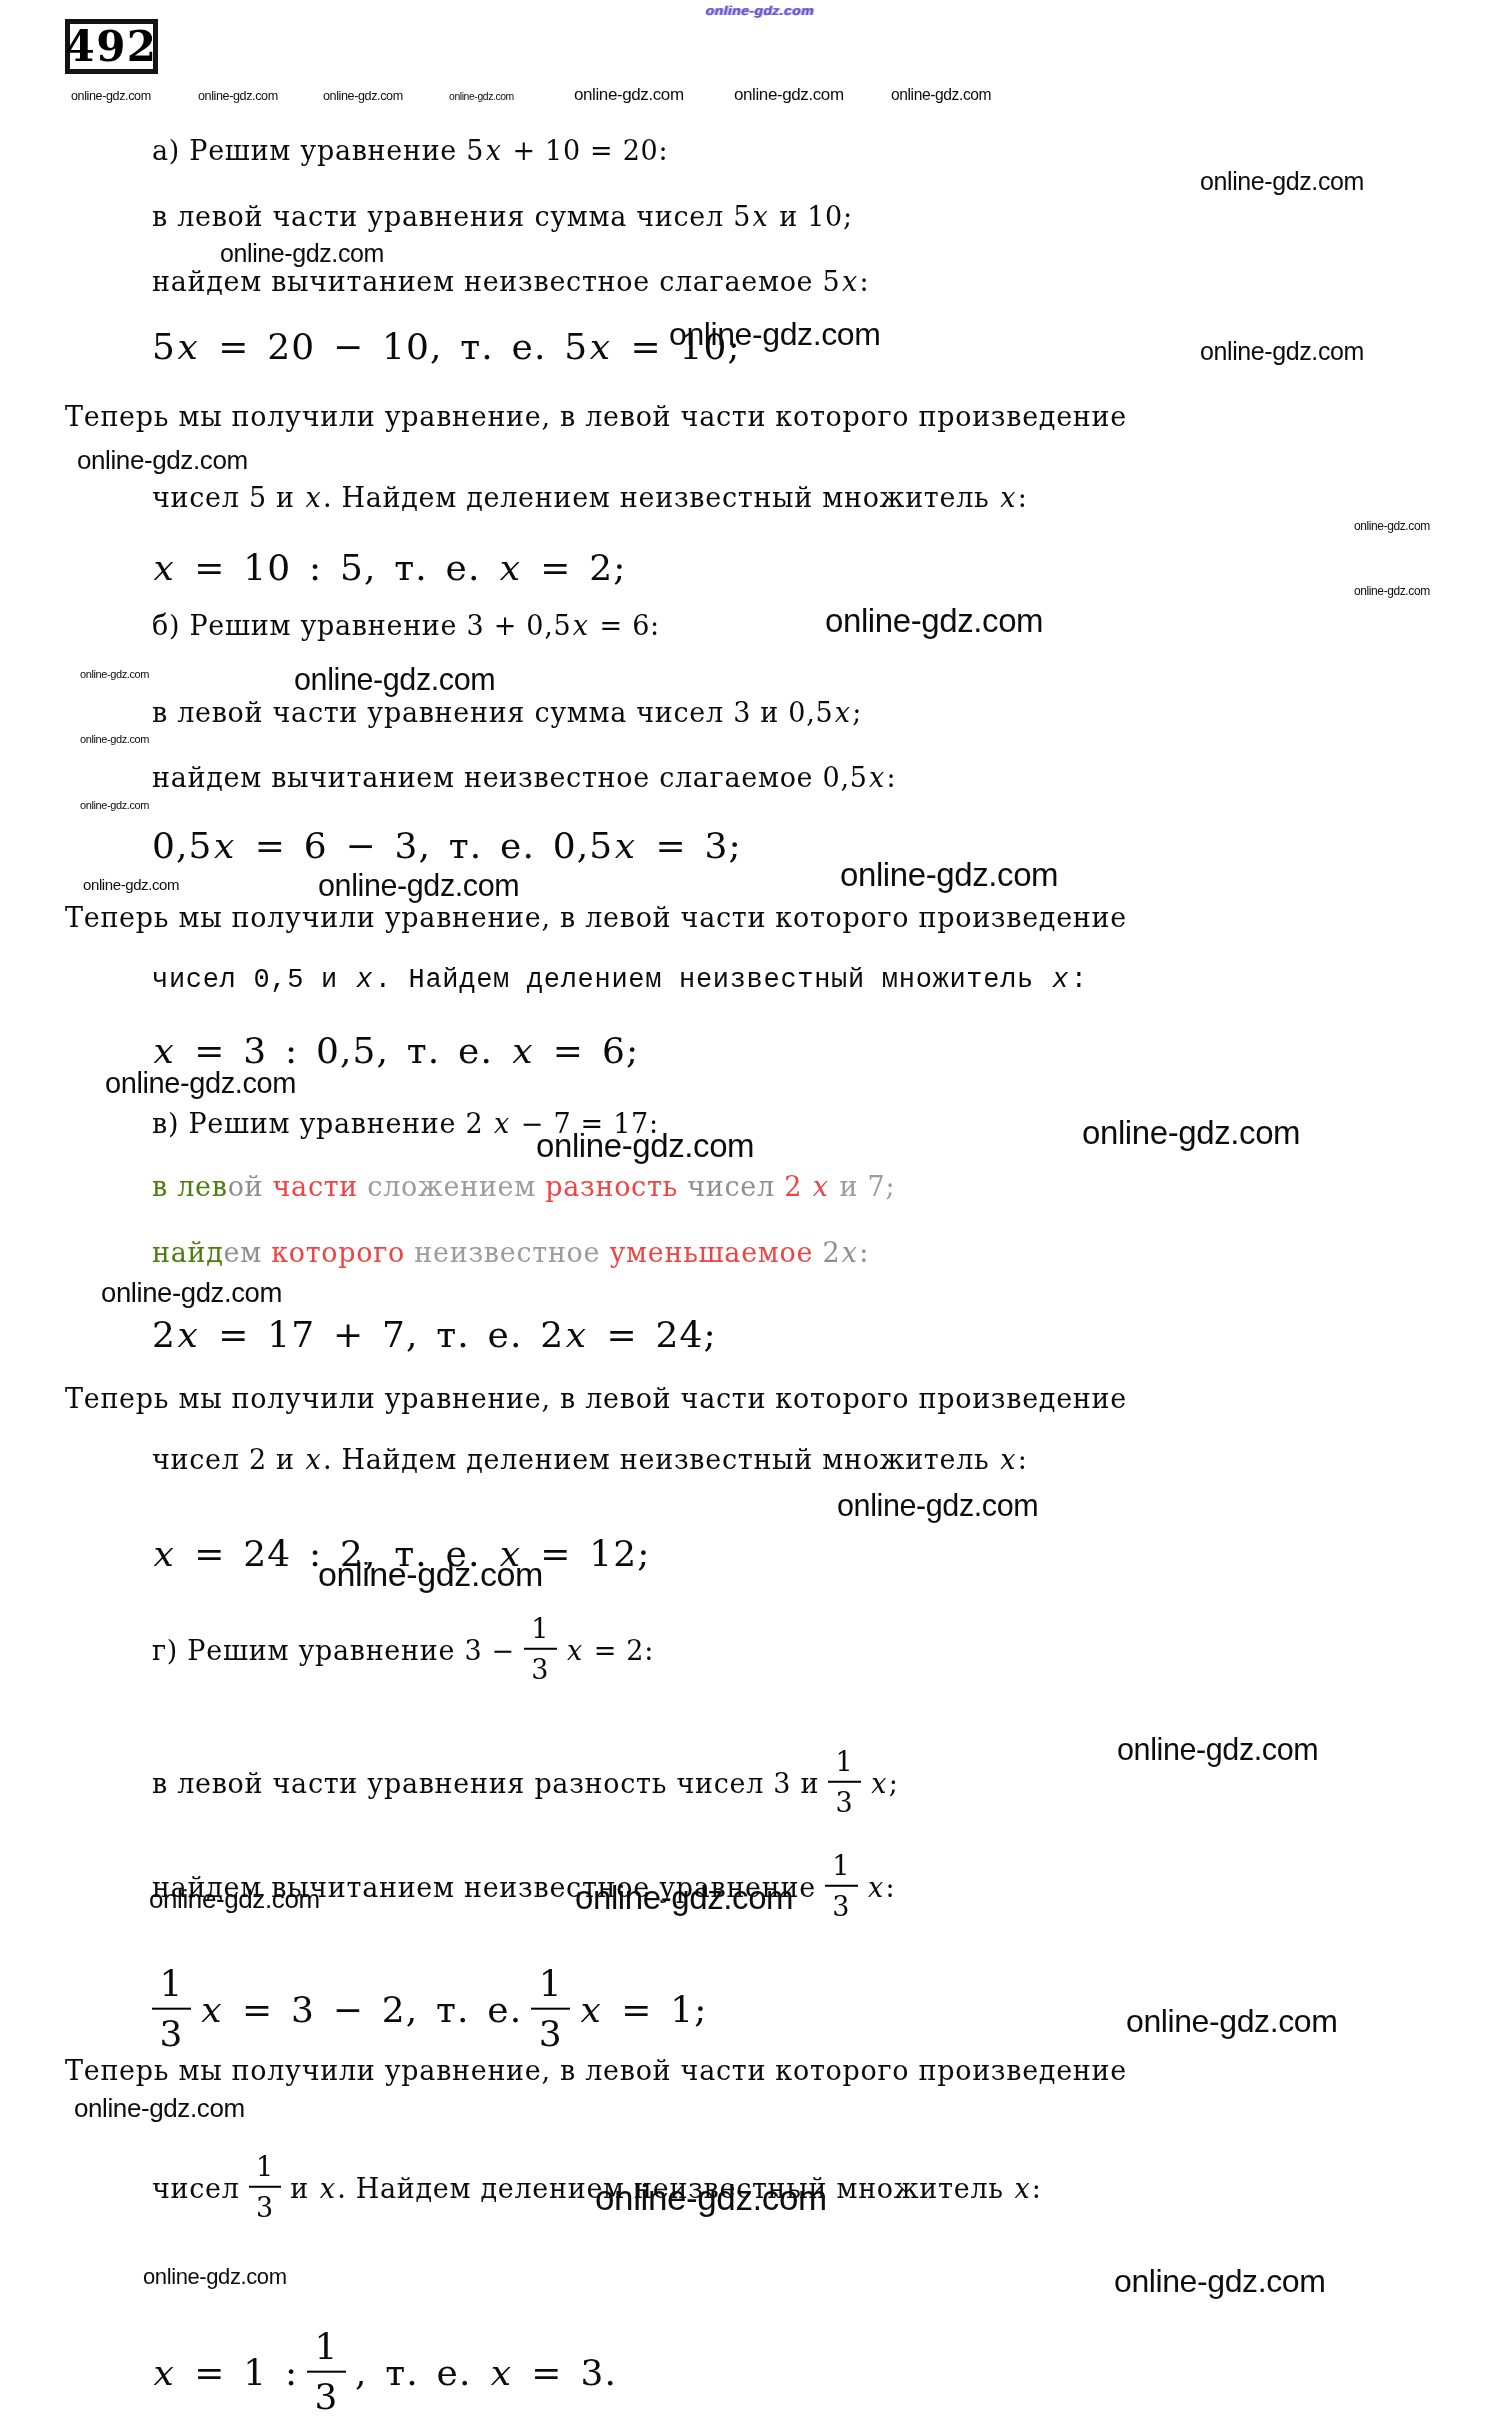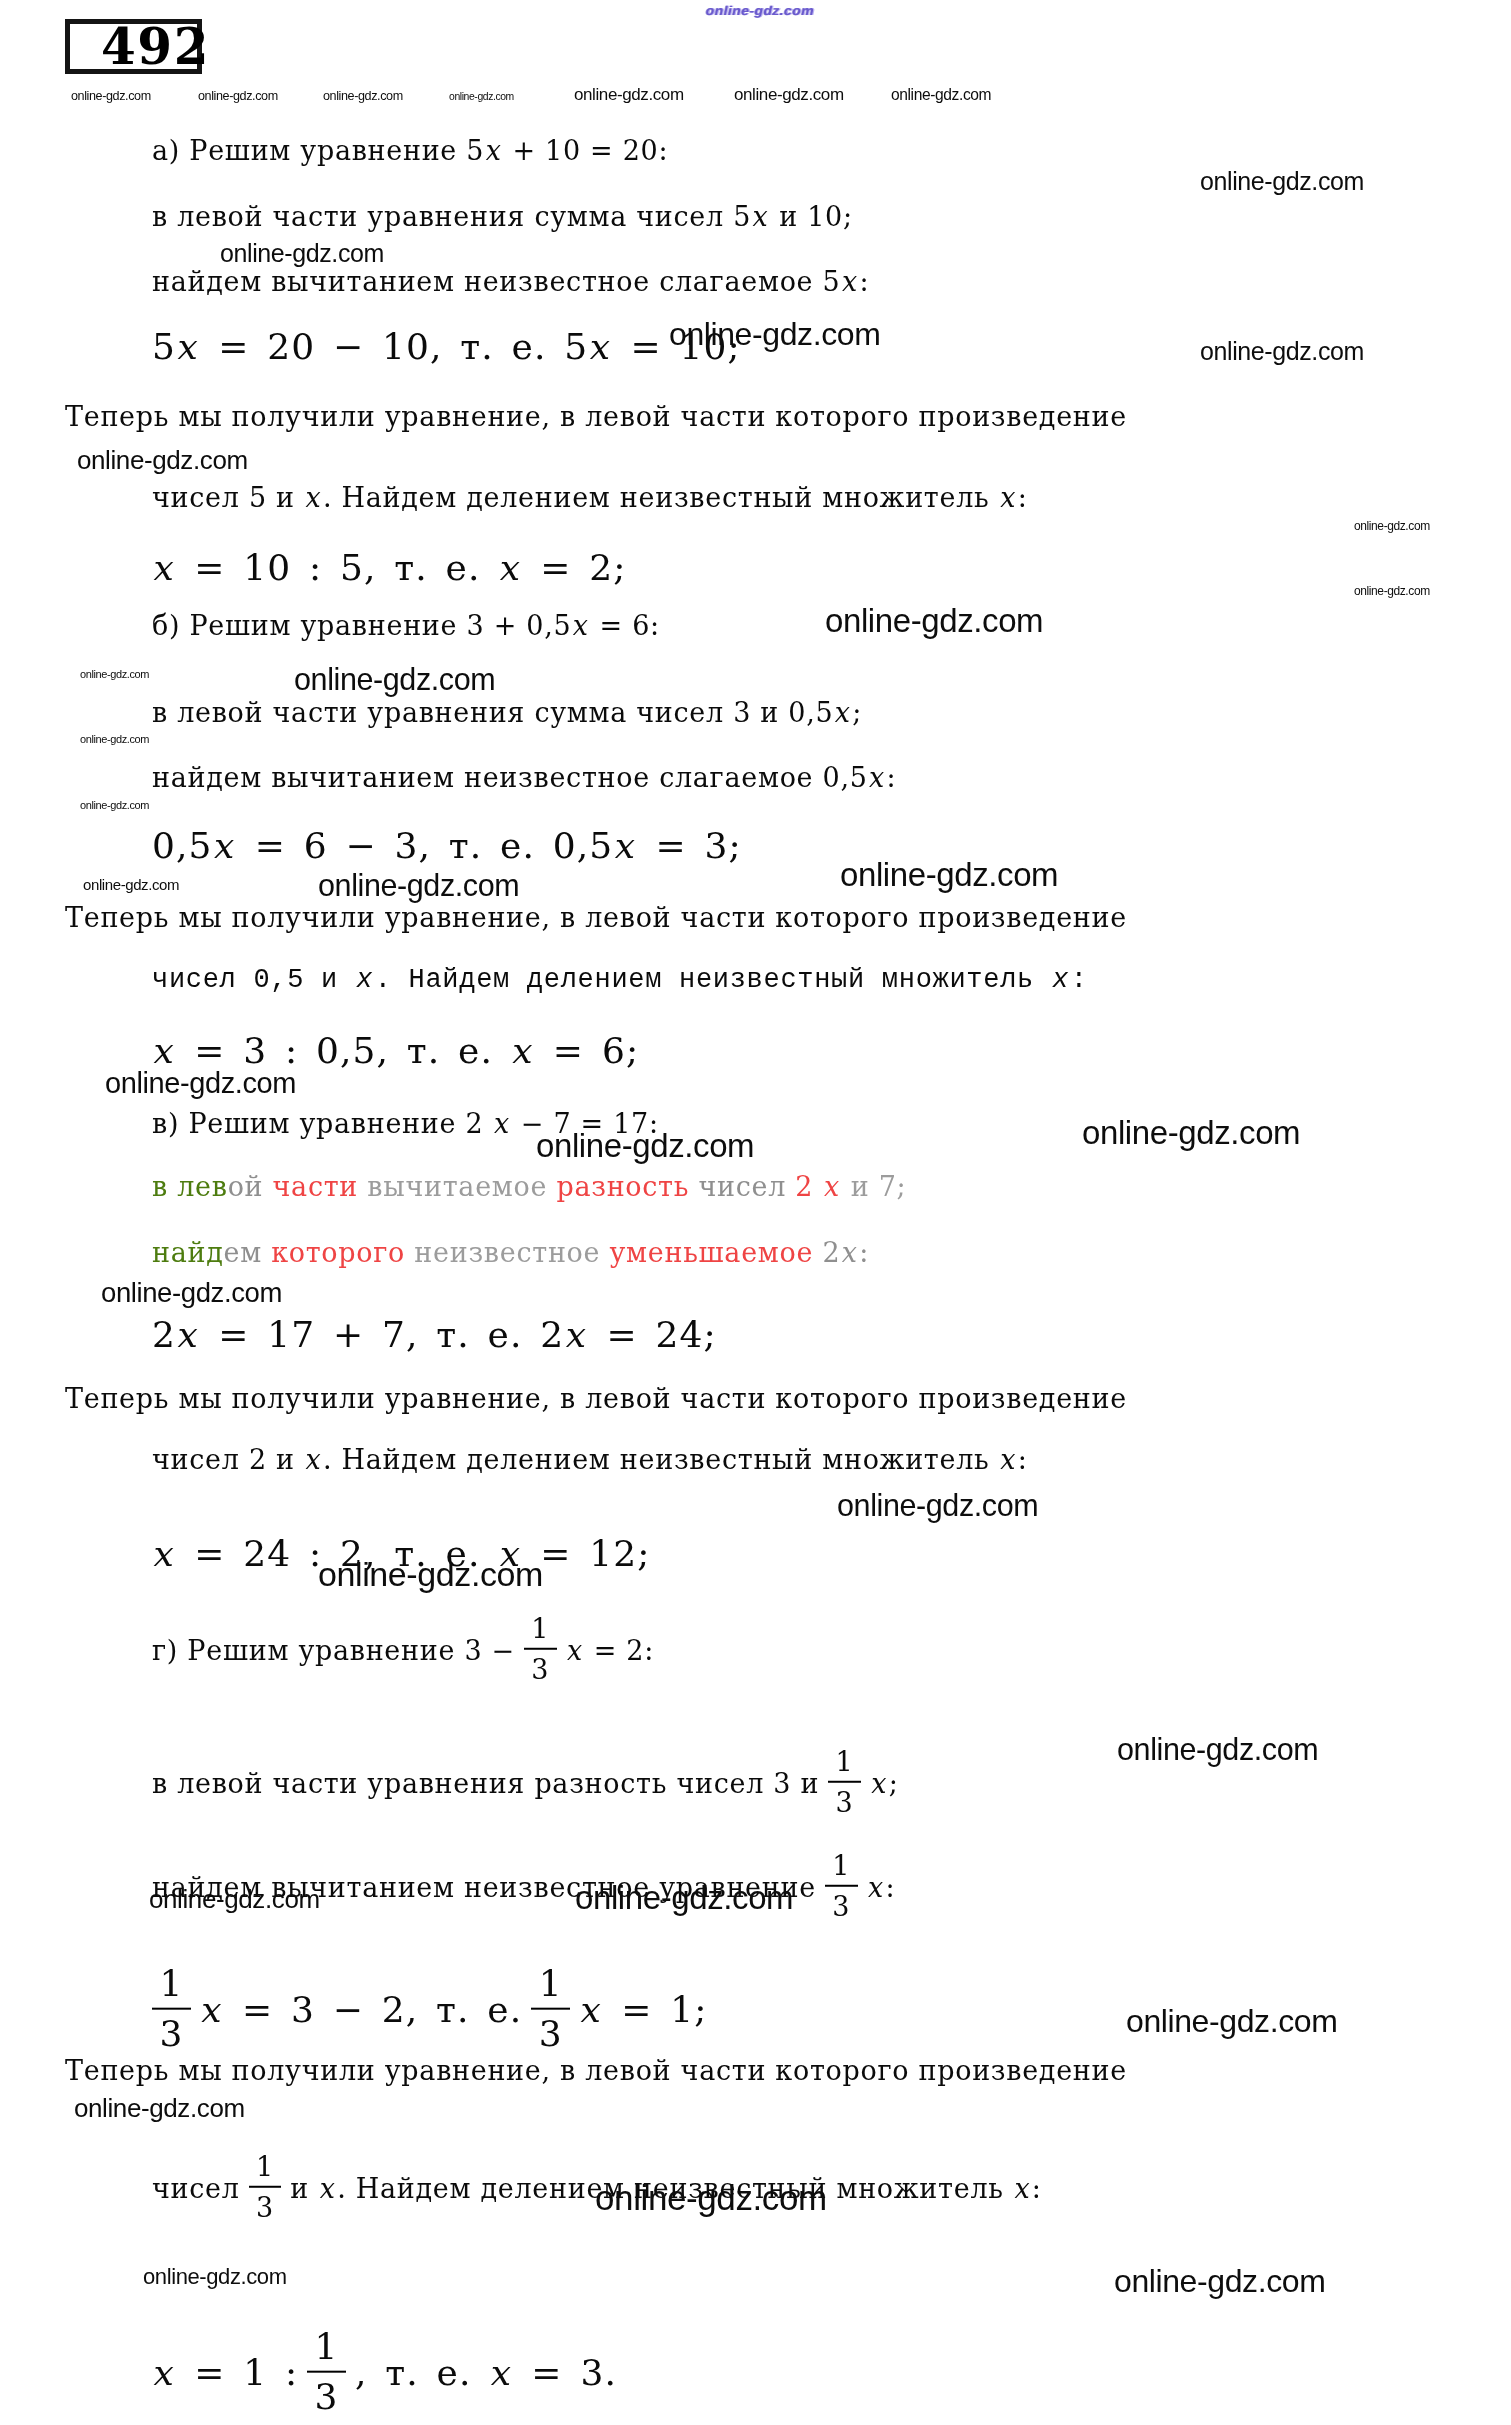--- a/index.html
+++ b/index.html
@@ -19,21 +19,21 @@
   }
   .wm-violet{
     color:#6a5acd;font-weight:700;transform:skewX(-12deg) scaleY(0.92);
     text-shadow:1.5px 0.7px 0 rgba(130,115,230,0.55), -0.7px 0 0 rgba(70,55,180,0.45);
     letter-spacing:0.4px;
   }
   
   .badge{
     position:absolute;left:65px;top:19.3px;width:83px;height:45px;
     border:5.2px solid #141414;display:flex;align-items:center;justify-content:center;
-    font-weight:bold;font-size:50px;letter-spacing:1.5px;background:#fff;padding-left:44px;
+    font-weight:bold;font-size:42px;letter-spacing:1.5px;background:#fff;
   }
   
   .frac{
     display:inline-flex;flex-direction:column;align-items:center;
     vertical-align:middle;margin:0 9px;line-height:1;transform:translateY(-0.12em);
   }
   .fnum{display:block;border-bottom:2.2px solid #000;padding:0 7.4px 6px;line-height:1;}
   .fden{display:block;padding-top:6px;line-height:1;}
   
   .fa{color:#4d7c0f;} .fb{color:#8f8f8f;} .fc{color:#ef4444;} .fd{color:#9c9c9c;}
@@ -99,21 +99,21 @@
   <div class="tl" style="left:152px;top:965px;font-family:Liberation Mono, monospace;">чисел 0,5 и <i>x</i>. Найдем делением неизвестный множитель <i>x</i>:</div>
 
   <div class="tl eq" style="left:152px;top:1030px;"><i>x</i> = 3 : 0,5, т. е. <i>x</i> = 6;</div>
   <div class="wm" style="left:105px;top:1067px;font-size:29px;">online-gdz.com</div>
 
   <div class="tl" style="left:152px;top:1108px;">в) Решим уравнение 2 <i>x</i> − 7 = 17:</div>
   <div class="wm" style="left:536px;top:1127px;font-size:33px;">online-gdz.com</div>
   <div class="wm" style="left:1082px;top:1114px;font-size:33px;">online-gdz.com</div>
 
   <div class="tl" style="left:152px;top:1171px;">
-    <span class="fa">в лев</span><span class="fb">ой </span><span class="fc">части </span><span class="fd">вычитаемое </span><span class="fc">разность </span><span class="fb">чисел </span><span class="fc">2 <i>x</i> </span><span class="fd">и 7;</span>
+    <span class="fa">в лев</span><span class="fb">ой </span><span class="fc">части </span><span class="fd">сложением </span><span class="fc">разность </span><span class="fb">чисел </span><span class="fc">2 <i>x</i> </span><span class="fd">и 7;</span>
   </div>
 
   <div class="tl" style="left:152px;top:1237px;">
     <span class="fa">найд</span><span class="fb">ем </span><span class="fc">которого </span><span class="fd">неизвестное </span><span class="fc">уменьшаемое </span><span class="fb">2<i>x</i>:</span>
   </div>
   <div class="wm" style="left:101px;top:1277px;font-size:27.5px;">online-gdz.com</div>
 
   <div class="tl eq" style="left:152px;top:1314px;">2<i>x</i> = 17 + 7, т. е. 2<i>x</i> = 24;</div>
 
   <div class="tl" style="left:65px;top:1383px;">Теперь мы получили уравнение, в левой части которого произведение</div>

